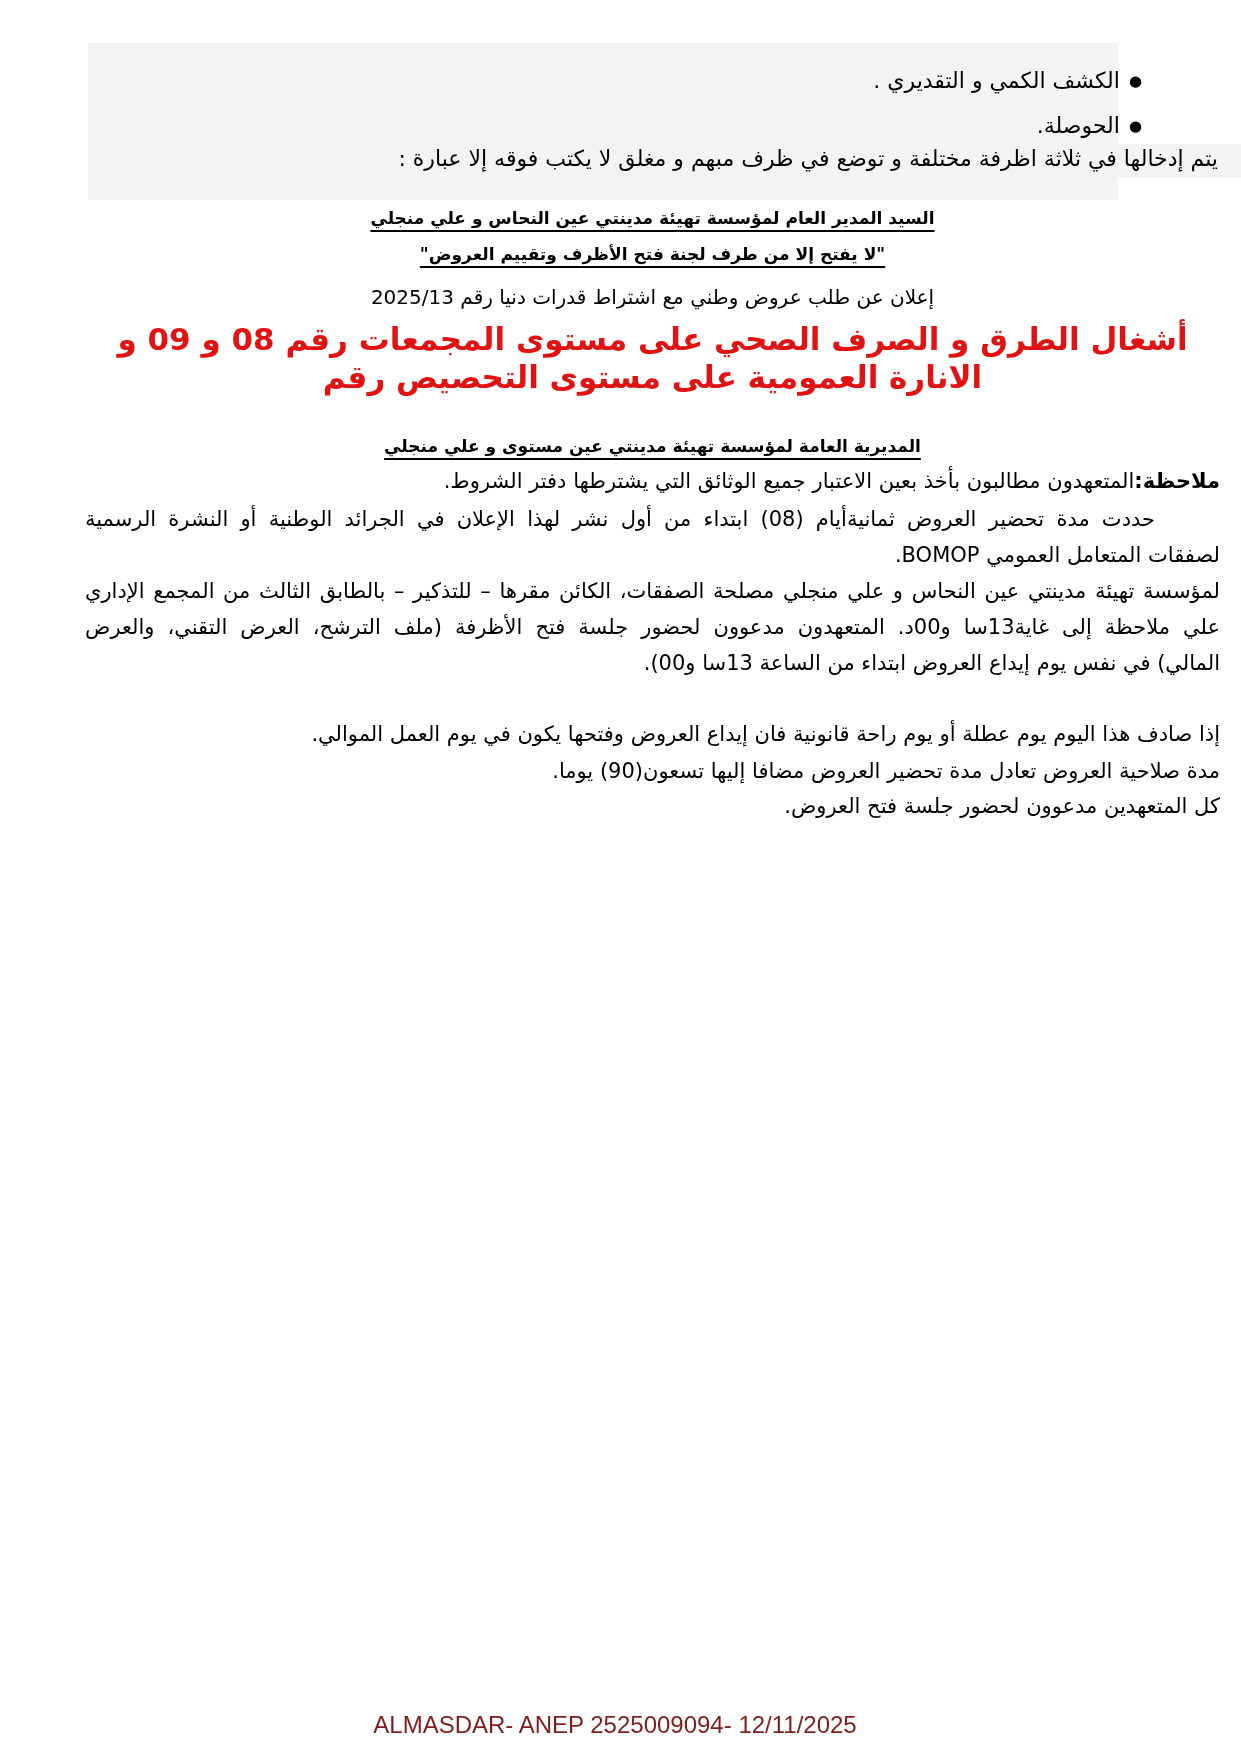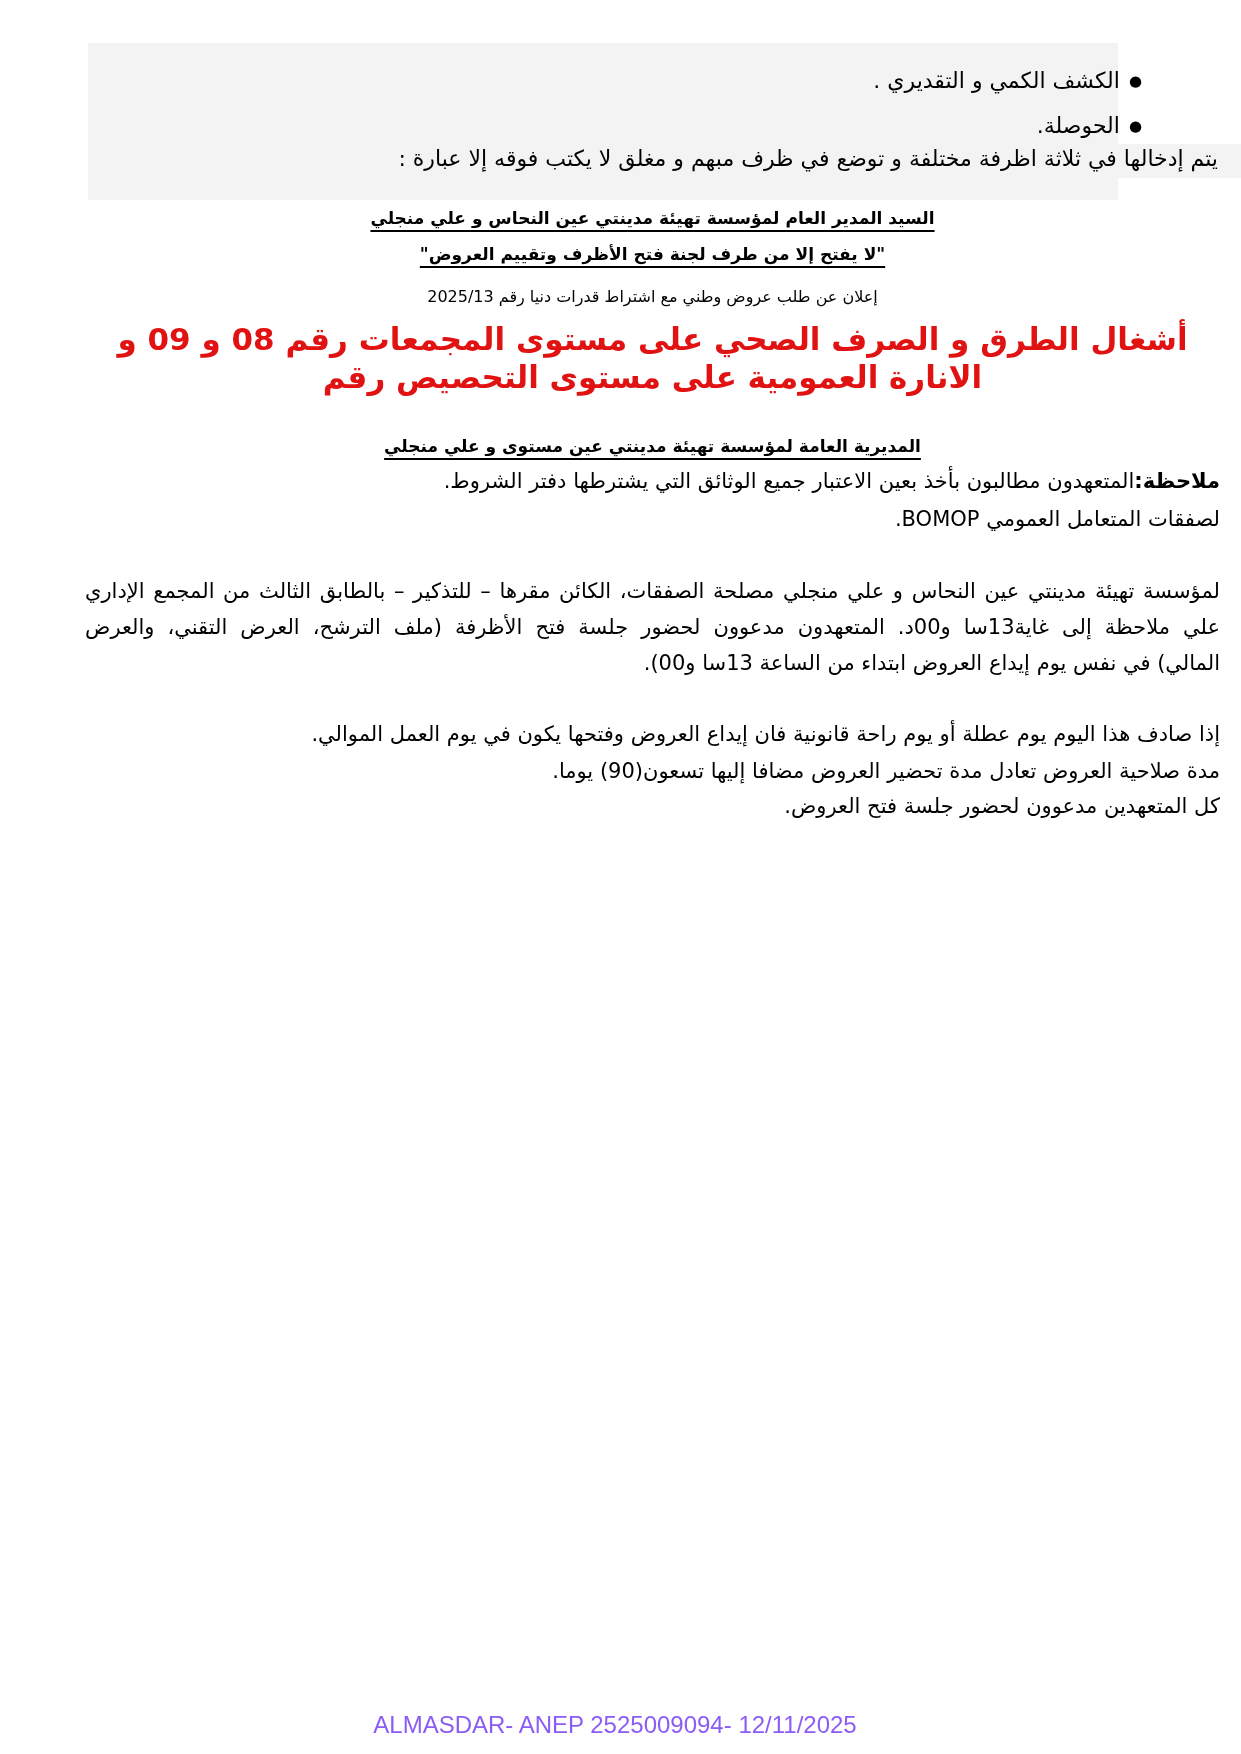--- a/index.html
+++ b/index.html
@@ -46,21 +46,21 @@
   .heading {
     font-size:17px; font-weight:bold;
     text-align:center;
     line-height:32px;
   }
   .heading .u {
     text-decoration:underline;
     text-decoration-thickness:2px;
     text-underline-offset:6px;
   }
-  .announce { font-size:16px; text-align:center; line-height:30px; }
+  .announce { font-size:20px; text-align:center; line-height:30px; }
 
   .project {
     font-size:31px; font-weight:bold;
     color:var(--accent,#e11212);
     text-align:center;
     line-height:38px;
   }
 
   .rline  { font-size:22px; text-align:right; line-height:30px; }
   .note-row { font-size:21px; text-align:right; line-height:28px; padding-right:25px; }
@@ -75,21 +75,21 @@
   .ind-30 { padding-right:30px; }
   .ind-47 { padding-right:47px; }
 
   .footer {
     position:absolute;
     left:0; top:1711px; width:1230px;
     direction:ltr;
     text-align:center;
     font-family:"Liberation Sans", sans-serif;
     font-size:24px;
-    color:#8b5cf6;
+    color:#7f1d1d;
   }
 </style>
 </head>
 <body>
 
 <div class="page">
 
   <div class="top-block">
     <div class="bullet-line">
       <span class="bullet">●</span><span>الكشف الكمي و التقديري .</span>
@@ -114,20 +114,21 @@
 
   <div class="abs heading" style="top:430px;">
     <span class="u">المديرية العامة لمؤسسة تهيئة مدينتي عين مستوى و علي منجلي</span>
   </div>
 
   <div class="abs note-row" style="top:467px;">
     <b>ملاحظة:</b><span>المتعهدون مطالبون بأخذ بعين الاعتبار جميع الوثائق التي يشترطها دفتر الشروط.</span>
   </div>
 
   <div class="abs para" style="top:501px;">
+    <div class="jline ind-65">حددت مدة تحضير العروض  ثمانيةأيام (08) ابتداء من أول نشر لهذا الإعلان في الجرائد الوطنية أو النشرة الرسمية</div>
     <div class="lline">لصفقات المتعامل العمومي BOMOP.</div>
   </div>
 
   <div class="abs para" style="top:573px;">
     <div class="jline">لمؤسسة تهيئة مدينتي عين النحاس و علي منجلي مصلحة الصفقات، الكائن مقرها – للتذكير – بالطابق الثالث من المجمع الإداري</div>
     <div class="jline">علي ملاحظة إلى غاية13سا و00د. المتعهدون مدعوون لحضور جلسة فتح الأظرفة (ملف الترشح، العرض التقني، والعرض</div>
     <div class="lline">المالي) في نفس يوم إيداع العروض ابتداء من الساعة 13سا و00).</div>
   </div>
 
   <div class="abs para lline ind-38" style="top:716px;">إذا صادف هذا اليوم يوم عطلة أو يوم راحة قانونية فان إيداع العروض وفتحها يكون في يوم العمل الموالي.</div>

